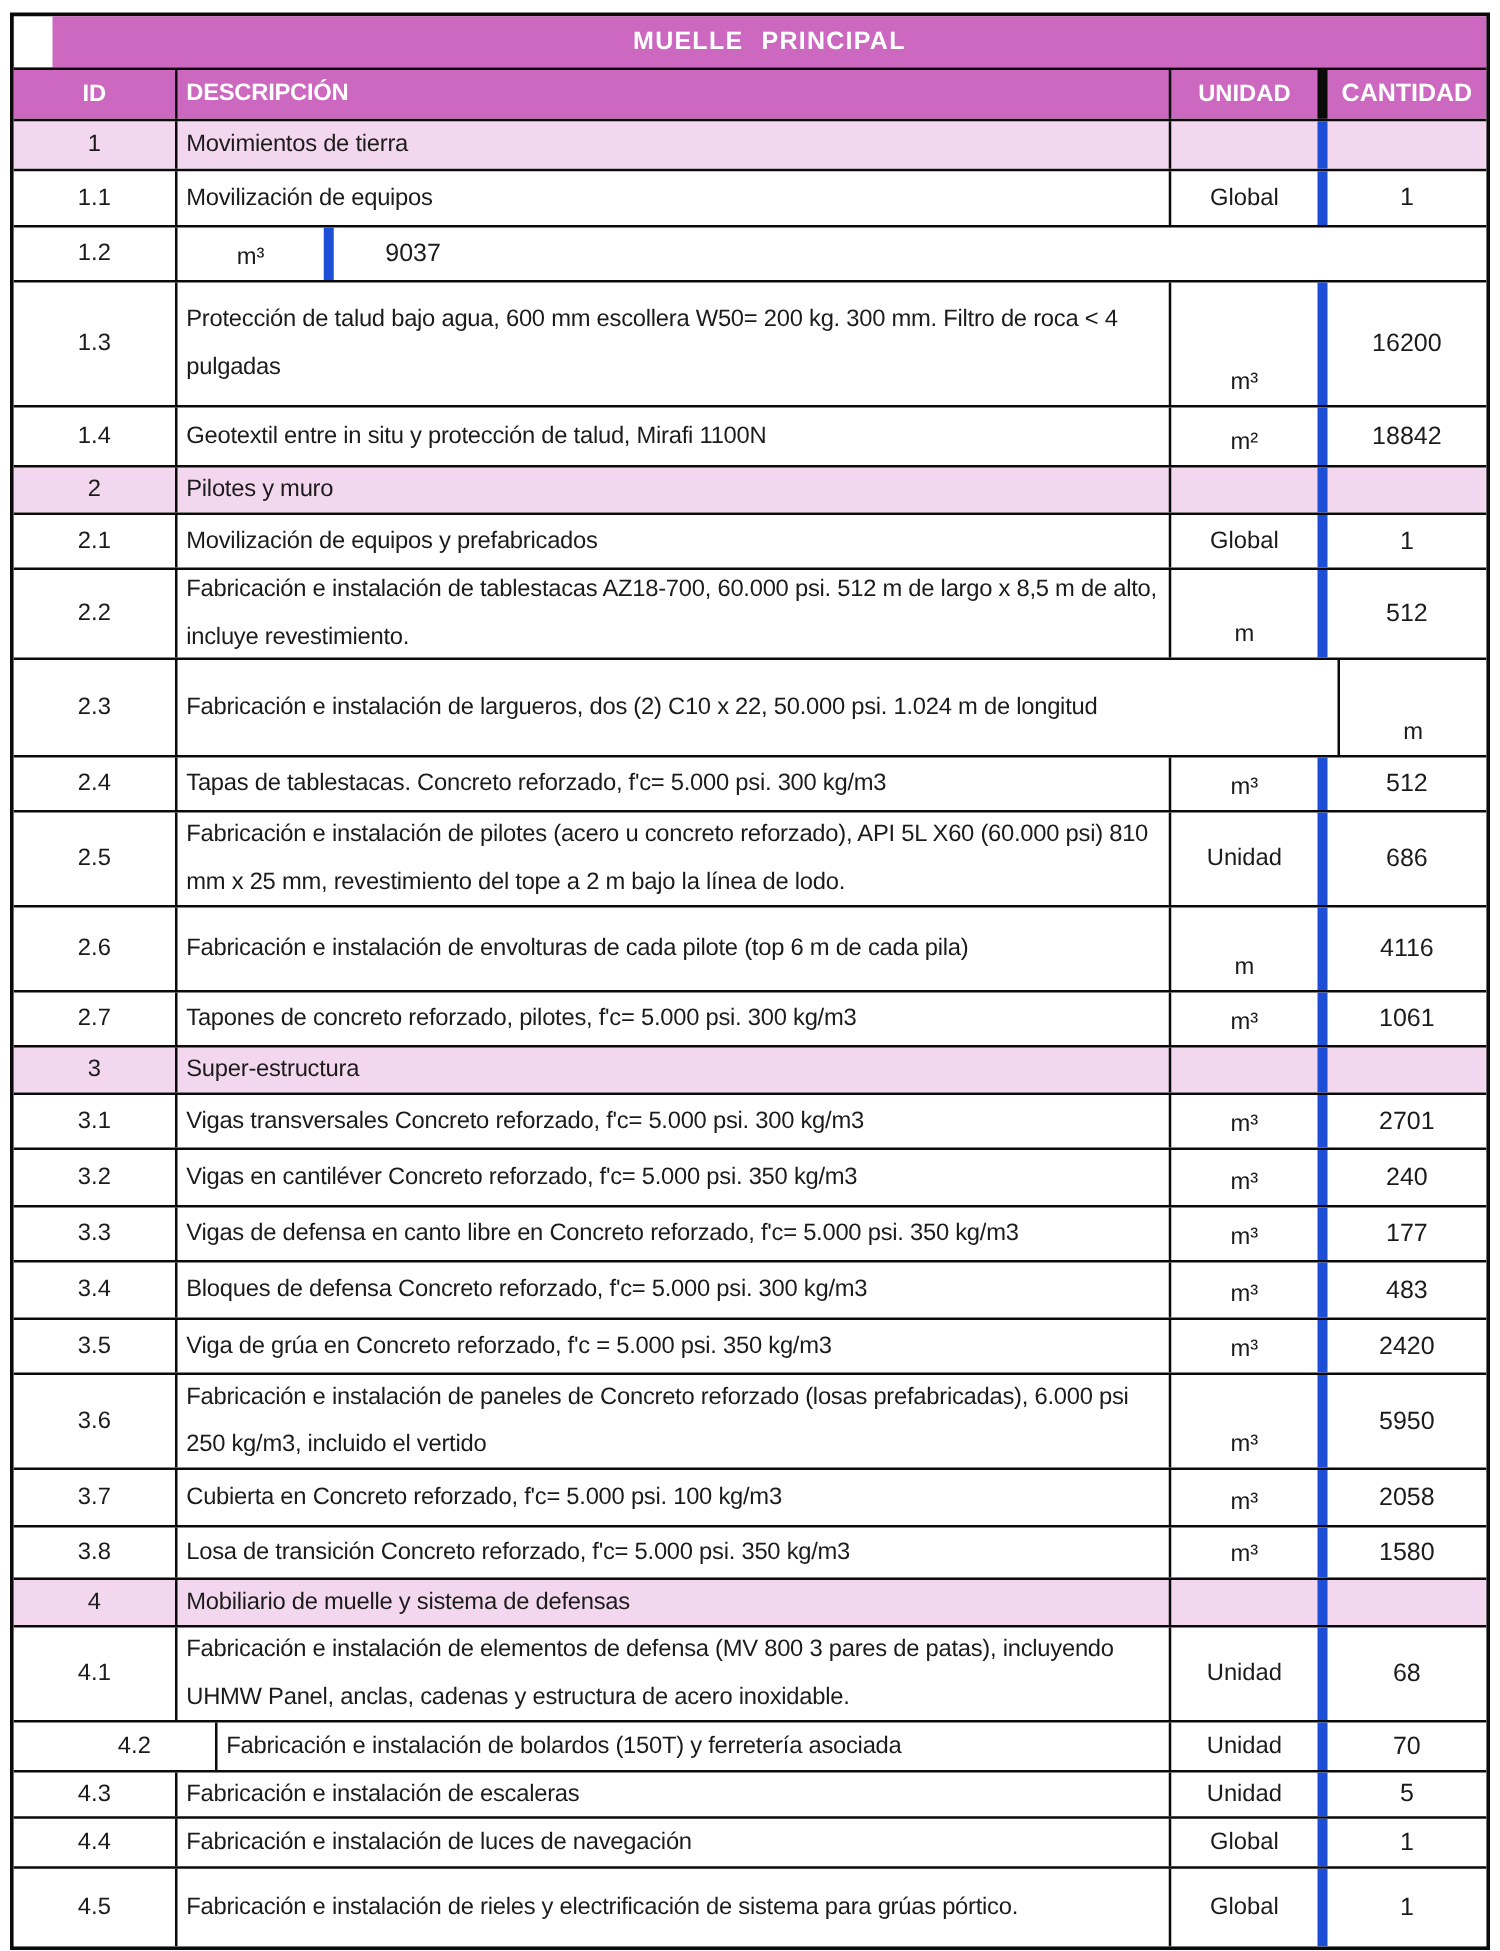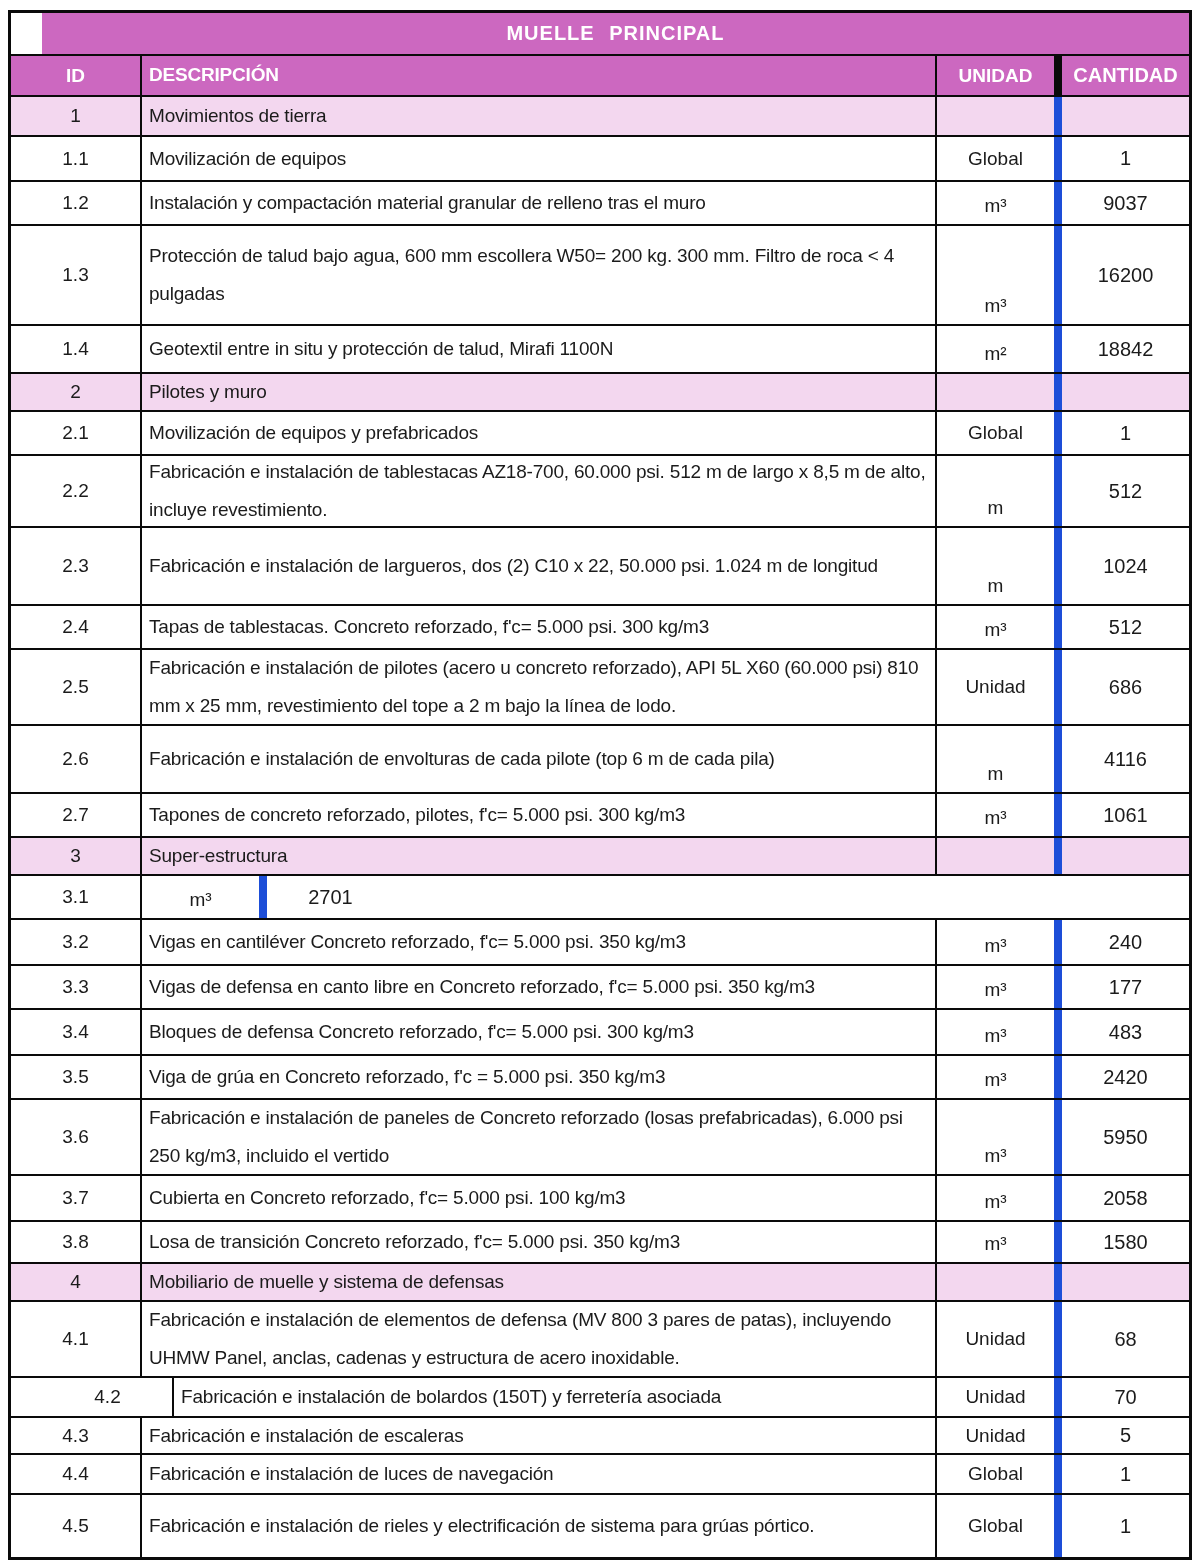--- a/index.html
+++ b/index.html
@@ -76,21 +76,20 @@
 
   <div class="row" style="height: 45px;">
     <div class="cell c-id">1.1</div>
     <div class="cell c-desc">Movilización de equipos</div>
     <div class="cell c-unit">Global</div>
     <div class="cell c-qty">1</div>
   </div>
 
   <div class="row" style="height: 44px;">
     <div class="cell c-id">1.2</div>
-    <div class="cell c-desc">Instalación y compactación material granular de relleno tras el muro</div>
     <div class="cell c-unit u-bot">m³</div>
     <div class="cell c-qty">9037</div>
   </div>
 
   <div class="row" style="height: 100px;">
     <div class="cell c-id">1.3</div>
     <div class="cell c-desc">Protección de talud bajo agua, 600 mm escollera W50= 200 kg. 300 mm. Filtro de roca &lt; 4 pulgadas</div>
     <div class="cell c-unit u-bot">m³</div>
     <div class="cell c-qty">16200</div>
   </div>
@@ -120,21 +119,20 @@
     <div class="cell c-id">2.2</div>
     <div class="cell c-desc">Fabricación e instalación de tablestacas AZ18-700, 60.000 psi. 512 m de largo x 8,5 m de alto, incluye revestimiento.</div>
     <div class="cell c-unit u-bot">m</div>
     <div class="cell c-qty">512</div>
   </div>
 
   <div class="row" style="height: 78px;">
     <div class="cell c-id">2.3</div>
     <div class="cell c-desc">Fabricación e instalación de largueros, dos (2) C10 x 22, 50.000 psi. 1.024 m de longitud</div>
     <div class="cell c-unit u-bot">m</div>
-    <div class="cell c-qty">1024</div>
   </div>
 
   <div class="row" style="height: 44px;">
     <div class="cell c-id">2.4</div>
     <div class="cell c-desc">Tapas de tablestacas. Concreto reforzado, f'c= 5.000 psi. 300 kg/m3</div>
     <div class="cell c-unit u-bot">m³</div>
     <div class="cell c-qty">512</div>
   </div>
 
   <div class="row" style="height: 76px;">
@@ -160,20 +158,21 @@
 
   <div class="row section" style="height: 38px;">
     <div class="cell c-id">3</div>
     <div class="cell c-desc">Super-estructura</div>
     <div class="cell c-unit"></div>
     <div class="cell c-qty"></div>
   </div>
 
   <div class="row" style="height: 44px;">
     <div class="cell c-id">3.1</div>
+    <div class="cell c-desc">Vigas transversales Concreto reforzado, f'c= 5.000 psi. 300 kg/m3</div>
     <div class="cell c-unit u-bot">m³</div>
     <div class="cell c-qty">2701</div>
   </div>
 
   <div class="row" style="height: 46px;">
     <div class="cell c-id">3.2</div>
     <div class="cell c-desc">Vigas en cantiléver Concreto reforzado, f'c= 5.000 psi. 350 kg/m3</div>
     <div class="cell c-unit u-bot">m³</div>
     <div class="cell c-qty">240</div>
   </div>

